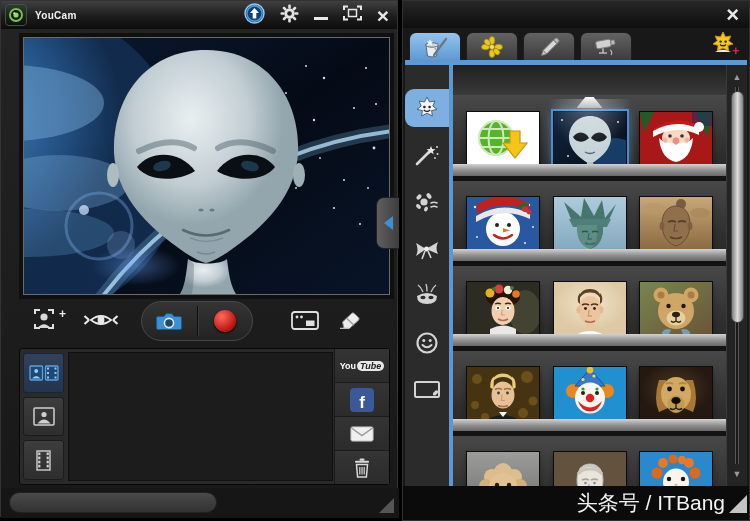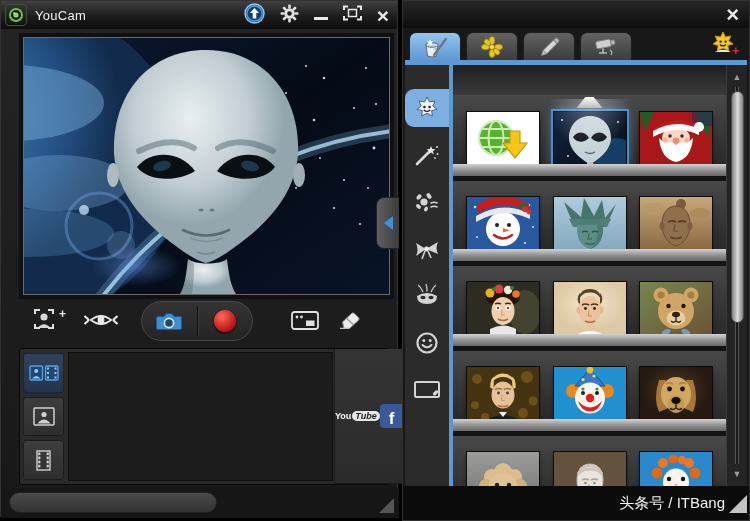--- a/index.html
+++ b/index.html
@@ -6,21 +6,21 @@
   body { background:#000; font-family:"Liberation Sans", sans-serif; }
   #app { position:relative; width:750px; height:521px; background:#000; overflow:hidden; }
 
   
   #left-window { position:absolute; left:0; top:0; width:398px; height:517px;
     background:linear-gradient(#242424,#181818); border:1px solid #333; }
   .titlebar { position:absolute; left:0; top:0; right:0; height:28px; display:flex; align-items:center;
     padding:0 8px 0 4px; background:linear-gradient(180deg,#404040,#1d1d1d 55%,#0c0c0c); }
   .app-logo { width:22px; height:22px; border-radius:4px; margin-right:8px;
     background:linear-gradient(#2c3c2c,#0a120a); border:1px solid #4a4a4a; display:flex; align-items:center; justify-content:center; }
-  .title-text { color:#f2f2f2; font-size:13px; letter-spacing:.3px; }
+  .title-text { color:#f2f2f2; font-size:10px; letter-spacing:.3px;font-weight:bold; }
   .tb-spacer { flex:1; }
   .tb-icons { display:flex; align-items:center; gap:15px; }
   .glyph-btn { color:#e8e8e8; font-size:17px; line-height:1; cursor:default; }
   .min-bar { display:inline-block; width:14px; height:3px; background:#e8e8e8; margin-bottom:-6px; }
 
   .video-frame { position:absolute; left:22px; top:36px; width:367px; height:258px;
     background:#000; border:1px solid #6a6a6a; box-shadow:0 0 0 4px #101010; }
   .video-frame svg { display:block; }
 
   .collapse-tab { position:absolute; left:375px; top:196px; width:23px; height:52px;
@@ -37,21 +37,21 @@
   .record-dot { width:22px; height:22px; border-radius:50%;
     background:radial-gradient(circle at 35% 30%, #ff6a5a, #c01818 65%, #8a0e0e); box-shadow:0 1px 2px #000; }
 
   .media-panel { position:absolute; left:18px; top:347px; width:371px; height:137px;
     background:#2a2a2a; border:1px solid #080808; border-radius:3px; display:flex; }
   .filter-col { width:47px; padding:4px 3px; display:flex; flex-direction:column; gap:4px; }
   .filter-btn { flex:1; background:linear-gradient(#3d3d3d,#2e2e2e); border:1px solid #1c1c1c; border-radius:3px;
     display:flex; align-items:center; justify-content:center; }
   .filter-btn.selected { background:linear-gradient(#32425a,#24344c); border-color:#15253c; }
   .media-area { flex:1; margin:3px 1px; background:#1c1c1c; border:1px solid #101010; }
-  .share-col { width:55px; display:flex; border-left:1px solid #1a1a1a; }
+  .share-col { width:55px; display:flex; flex-direction:column; border-left:1px solid #1a1a1a; }
   .share-btn { flex:1; display:flex; align-items:center; justify-content:center; border-bottom:1px solid #1a1a1a;
     background:linear-gradient(#343434,#2b2b2b); }
   .share-btn:last-child { border-bottom:none; }
   .yt-wrap { display:flex; align-items:center; gap:1px; }
   .yt-you { color:#fff; font-size:9px; font-weight:bold; }
   .yt-tube { background:#e8e8e8; color:#222; font-size:9px; font-weight:bold; border-radius:5px; padding:0 3px;font-style:italic; }
   .fb-tile { width:24px; height:24px; border-radius:4px; display:flex; align-items:flex-end; justify-content:center;
     color:#fff; font-size:17px; font-weight:bold; line-height:1.05; overflow:hidden; }
 
   .bottom-bar { position:absolute; left:0; top:487px; width:398px; height:30px; background:#161616; }
@@ -95,21 +95,21 @@
 
   .scrollbar { width:21px; position:relative; background:#242424; border-left:1px solid #3a3a3a; }
   .sb-arrow { position:absolute; left:0; right:0; text-align:center; color:#9a9a9a; font-size:9px; }
   .sb-track { position:absolute; left:50%; top:22px; bottom:22px; width:4px; transform:translateX(-50%);
     background:#1a1a1a; border-left:1px solid #555; border-right:1px solid #555; }
   .sb-thumb { position:absolute; left:4px; top:26px; width:13px; height:232px; border-radius:7px;
     background:linear-gradient(90deg,#808080,#dcdcdc 50%,#808080); border:1px solid #4a4a4a; }
 
   .watermark-bar { position:absolute; left:0; bottom:0; right:0; height:34px; background:#0b0b0b;
     display:flex; align-items:center; justify-content:flex-end; padding-right:24px; }
-  .wm-text { color:#f2f2f2; font-size:15px; }
+  .wm-text { color:#f2f2f2; font-size:21px; }
   .wm-grip { position:absolute; right:2px; bottom:7px; width:0; height:0;
     border-style:solid; border-width:0 0 18px 18px; border-color:transparent transparent #c4c4c4 transparent; }
 </style>
 </head>
 <body>
 
 <div id="app">
 
   <div id="left-window">
 

